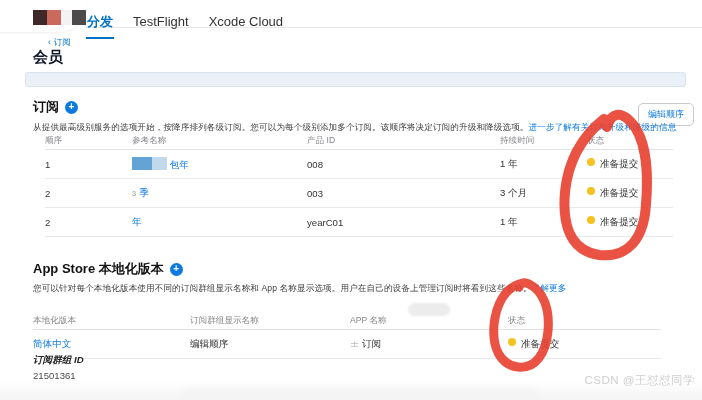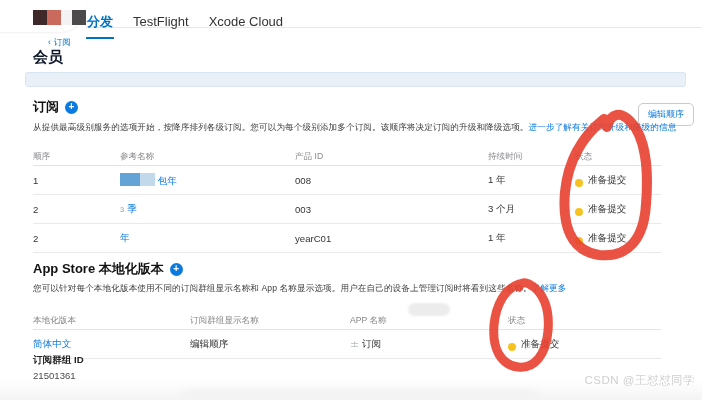--- a/index.html
+++ b/index.html
@@ -46,33 +46,33 @@
     font-family:inherit; }
 
   
   .tbl { position:absolute; left:33px; width:628px; }
   .tbl .hrow, .tbl .drow { display:grid; align-items:center; }
   .tbl1 .hrow, .tbl1 .drow { grid-template-columns:87px 175px 193px 87px 1fr; }
   .tbl2 .hrow, .tbl2 .drow { grid-template-columns:157px 160px 158px 1fr; }
   .hrow { height:18px; border-bottom:1px solid #e3e3e6; font-size:8.6px; color:#86868b; }
   .drow { height:29px; border-bottom:1px solid #e9e9ec; font-size:9.6px; color:#333; }
   .cell-link { color:#0a7ae0; cursor:pointer; }
-  .status { display:flex; align-items:flex-end; gap:5px; font-size:9.6px; color:#333; }
+  .status { display:flex; align-items:flex-start; gap:5px; font-size:9.6px; color:#333; }
   .dot { width:8px; height:8px; border-radius:50%; background:#f6c21f; flex:0 0 auto; }
 
   
   .redact-blue { display:inline-block; vertical-align:-2px; height:13px; }
   .rb1 { width:20px; background:#64a3d5; display:inline-block; height:13px; }
   .rb2 { width:15px; background:#c2d8eb; display:inline-block; height:13px; }
   .redact-gray-oval { position:absolute; left:408px; top:303px; width:42px; height:13px;
     background:#ececec; border-radius:8px; filter:blur(1px); }
   .blur-frag { color:#9aa0a6; filter:blur(0.6px); margin-right:3px; font-size:9px; }
 
   
-  .group-id-label { position:absolute; left:33px; top:354px; font-size:9.6px; font-weight:bold; color:#222; }
+  .group-id-label { position:absolute; left:33px; top:354px; font-size:9.6px; font-weight:bold; color:#222;font-style:italic; }
   .group-id-value { position:absolute; left:33px; top:370px; font-size:9.6px; color:#4b4b4f; }
 
   
   .bottom-strip { position:absolute; left:0; bottom:0; width:100%; height:20px;
     background:linear-gradient(180deg, rgba(246,246,246,0) 0%, #f4f4f4 100%); }
   .bottom-blob { position:absolute; left:180px; bottom:-8px; width:360px; height:18px;
     background:#efefef; border-radius:10px; filter:blur(3px); }
   .watermark { position:absolute; right:7px; bottom:12px; font-size:11.5px; color:#cfcfcf; letter-spacing:0.5px; }
 
   
@@ -104,21 +104,21 @@
 
 <div class="section-head" style="left:33px; top:98px;">
   <span>订阅</span>
   <span class="plus-icon">+</span>
 </div>
 <button class="edit-order-btn">编辑顺序</button>
 <p class="desc" style="left:33px; top:122px;">
   <span>从提供最高级别服务的选项开始，按降序排列各级订阅。您可以为每个级别添加多个订阅。该顺序将决定订阅的升级和降级选项。</span><span class="link">进一步了解有关订阅升级和降级的信息</span>
 </p>
 
-<div class="tbl tbl1" style="top:148px;">
+<div class="tbl tbl1" style="top:132px;margin-left:12px;">
   <div class="hrow">
     <span>顺序</span>
     <span>参考名称</span>
     <span>产品 ID</span>
     <span>持续时间</span>
     <span>状态</span>
   </div>
   <div class="drow">
     <span>1</span>
     <span><span class="redact-blue"><span class="rb1"></span><span class="rb2"></span></span> <span class="cell-link">包年</span></span>

